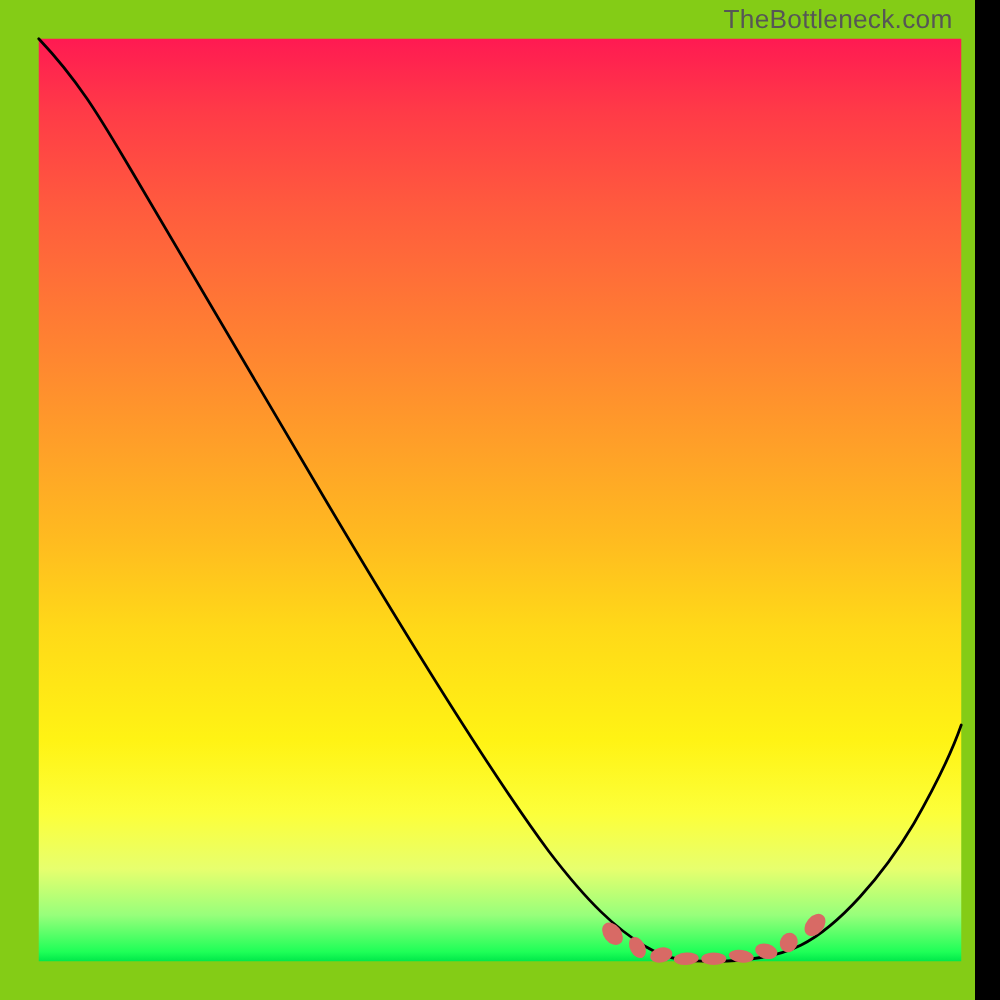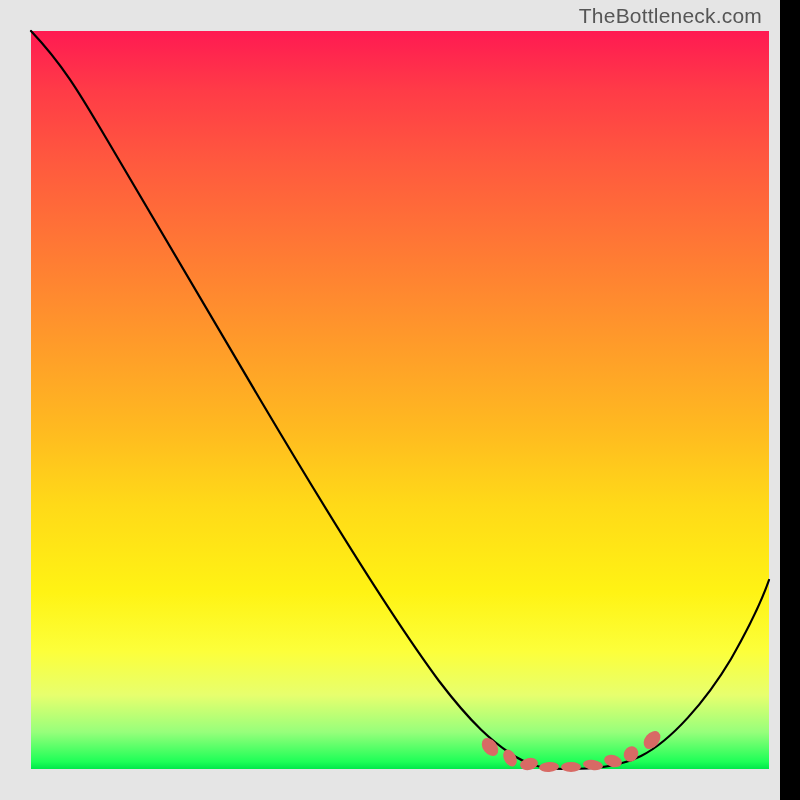--- a/index.html
+++ b/index.html
@@ -8,21 +8,21 @@
     width: 800px;
     height: 800px;
     background: #000000;
     overflow: hidden;
     font-family: Arial, Helvetica, sans-serif;
   }
   .frame {
     position: relative;
     width: 780px;
     height: 800px;
-    background: #e5e5e5;
+    background: #84cc16;
   }
   .watermark {
     position: absolute;
     top: 4px;
     right: 18px;
     font-size: 21px;
     font-weight: 500;
     color: #565656;
     letter-spacing: 0.2px;
     z-index: 5;

